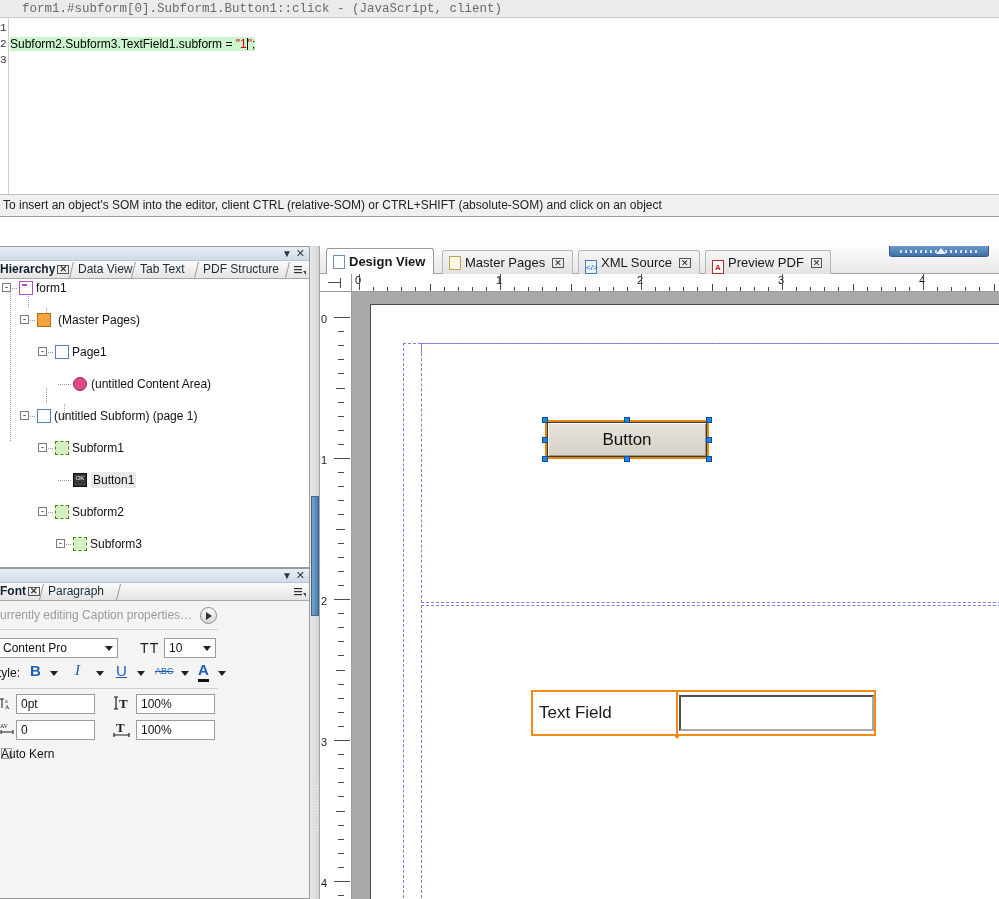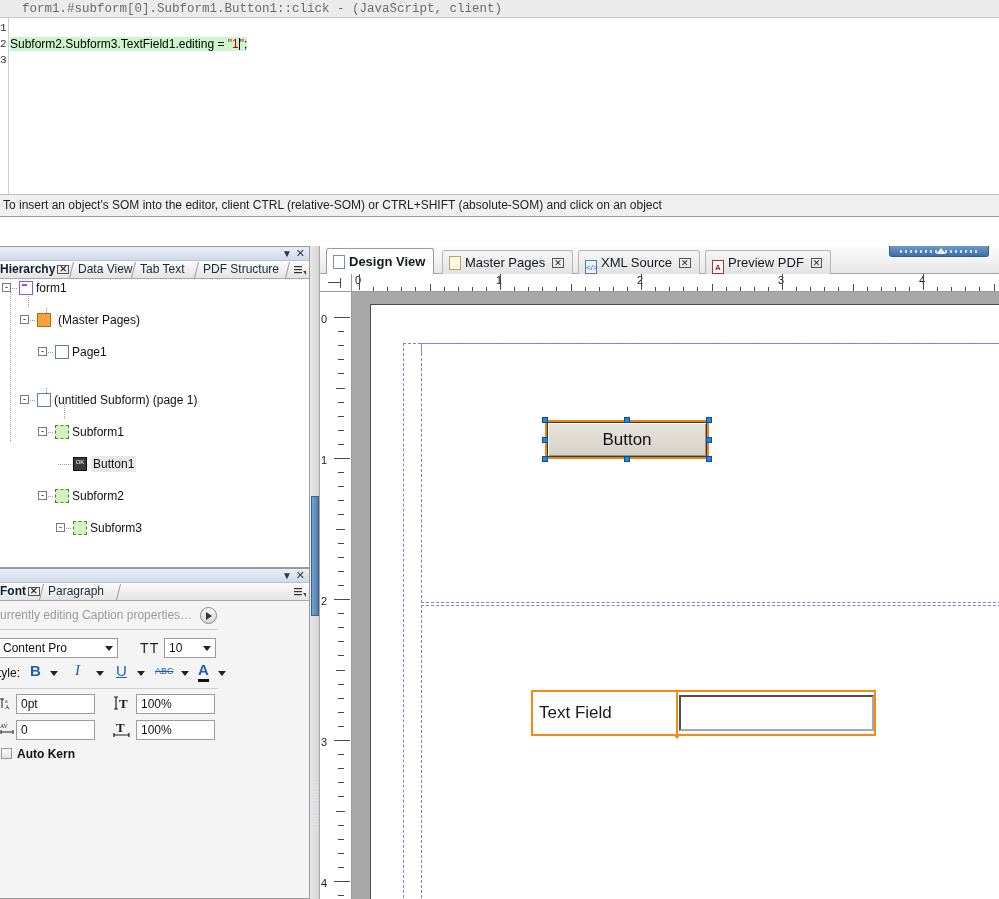--- a/index.html
+++ b/index.html
@@ -385,21 +385,21 @@
     </div>
 
     <div id="script-body">
       <div class="gutter"></div>
 
       <div class="ln" style="top:2px;">1</div>
       <div class="ln" style="top:18px;">2</div>
       <div class="ln" style="top:34px;">3</div>
 
       <div class="code-text" style="top:18px;">
-        <span class="hl tok-plain">Subform2.Subform3.TextField1.editing</span><span class="hl"> </span><span class="hl tok-op">=</span><span class="hl"> </span><span class="hl tok-str">"</span><span class="hl tok-str">1</span><span class="caret"></span><span class="hl tok-str">"</span><span class="hl tok-plain">;</span>
+        <span class="hl tok-plain">Subform2.Subform3.TextField1.subform</span><span class="hl"> </span><span class="hl tok-op">=</span><span class="hl"> </span><span class="hl tok-str">"</span><span class="hl tok-str">1</span><span class="caret"></span><span class="hl tok-str">"</span><span class="hl tok-plain">;</span>
       </div>
     </div>
 
     <div id="script-status">To insert an object's SOM into the editor, client CTRL (relative-SOM) or CTRL+SHIFT (absolute-SOM) and click on an object</div>
   </div>
 
   <div id="left-col">
 
     <div id="hierarchy-panel">
       <div class="panel-titlebar">
@@ -456,20 +456,25 @@
           <span class="tlbl" style="left:58px;">(Master Pages)</span>
         </div>
 
         <div class="tnode" style="top:32px;">
           <span class="twist" style="left:38px;">-</span>
           <span class="dotline-h" style="left:48px; top:8px; width:6px;"></span>
           <span class="tico ic-page" style="left:55px;"></span>
           <span class="tlbl" style="left:72px;">Page1</span>
         </div>
 
+        <div class="tnode" style="top:48px;">
+          <span class="dotline-h" style="left:58px; top:8px; width:14px;"></span>
+          <span class="tico ic-content" style="left:73px;"></span>
+          <span class="tlbl" style="left:91px;">(untitled Content Area)</span>
+        </div>
 
         <div class="tnode" style="top:64px;">
           <span class="twist" style="left:20px;">-</span>
           <span class="dotline-h" style="left:30px; top:8px; width:6px;"></span>
           <span class="tico ic-page" style="left:37px;"></span>
           <span class="tlbl" style="left:54px;">(untitled Subform) (page 1)</span>
         </div>
 
         <div class="tnode" style="top:80px;">
           <span class="twist" style="left:38px;">-</span>
@@ -592,21 +597,21 @@
           <svg width="18" height="16" viewBox="0 0 18 16">
             <text x="3" y="11" font-size="13" fill="#1d1d1d" font-family="Liberation Serif, serif" font-weight="bold">T</text>
             <path d="M1 14 L16 14 M1 12 L1 16 M16 12 L16 16" stroke="#1d1d1d" stroke-width="1.2" fill="none"></path>
           </svg>
         </span>
         <div class="fld" style="left:136px; top:118px; width:79px; height:20px;">
           <span>100%</span>
         </div>
 
         <div class="chk" style="left:1px; top:146px;"></div>
-        <span class="fp-label" style="left:17px; top:145px;font-weight:bold;">Auto Kern</span>
+        <span class="fp-label" style="left:1px; top:145px;">Auto Kern</span>
       </div>
     </div>
   </div>
 
   <div id="vsplit">
     <div id="vsplit-thumb">
       <div id="vsplit-grip"></div>
     </div>
   </div>
 

